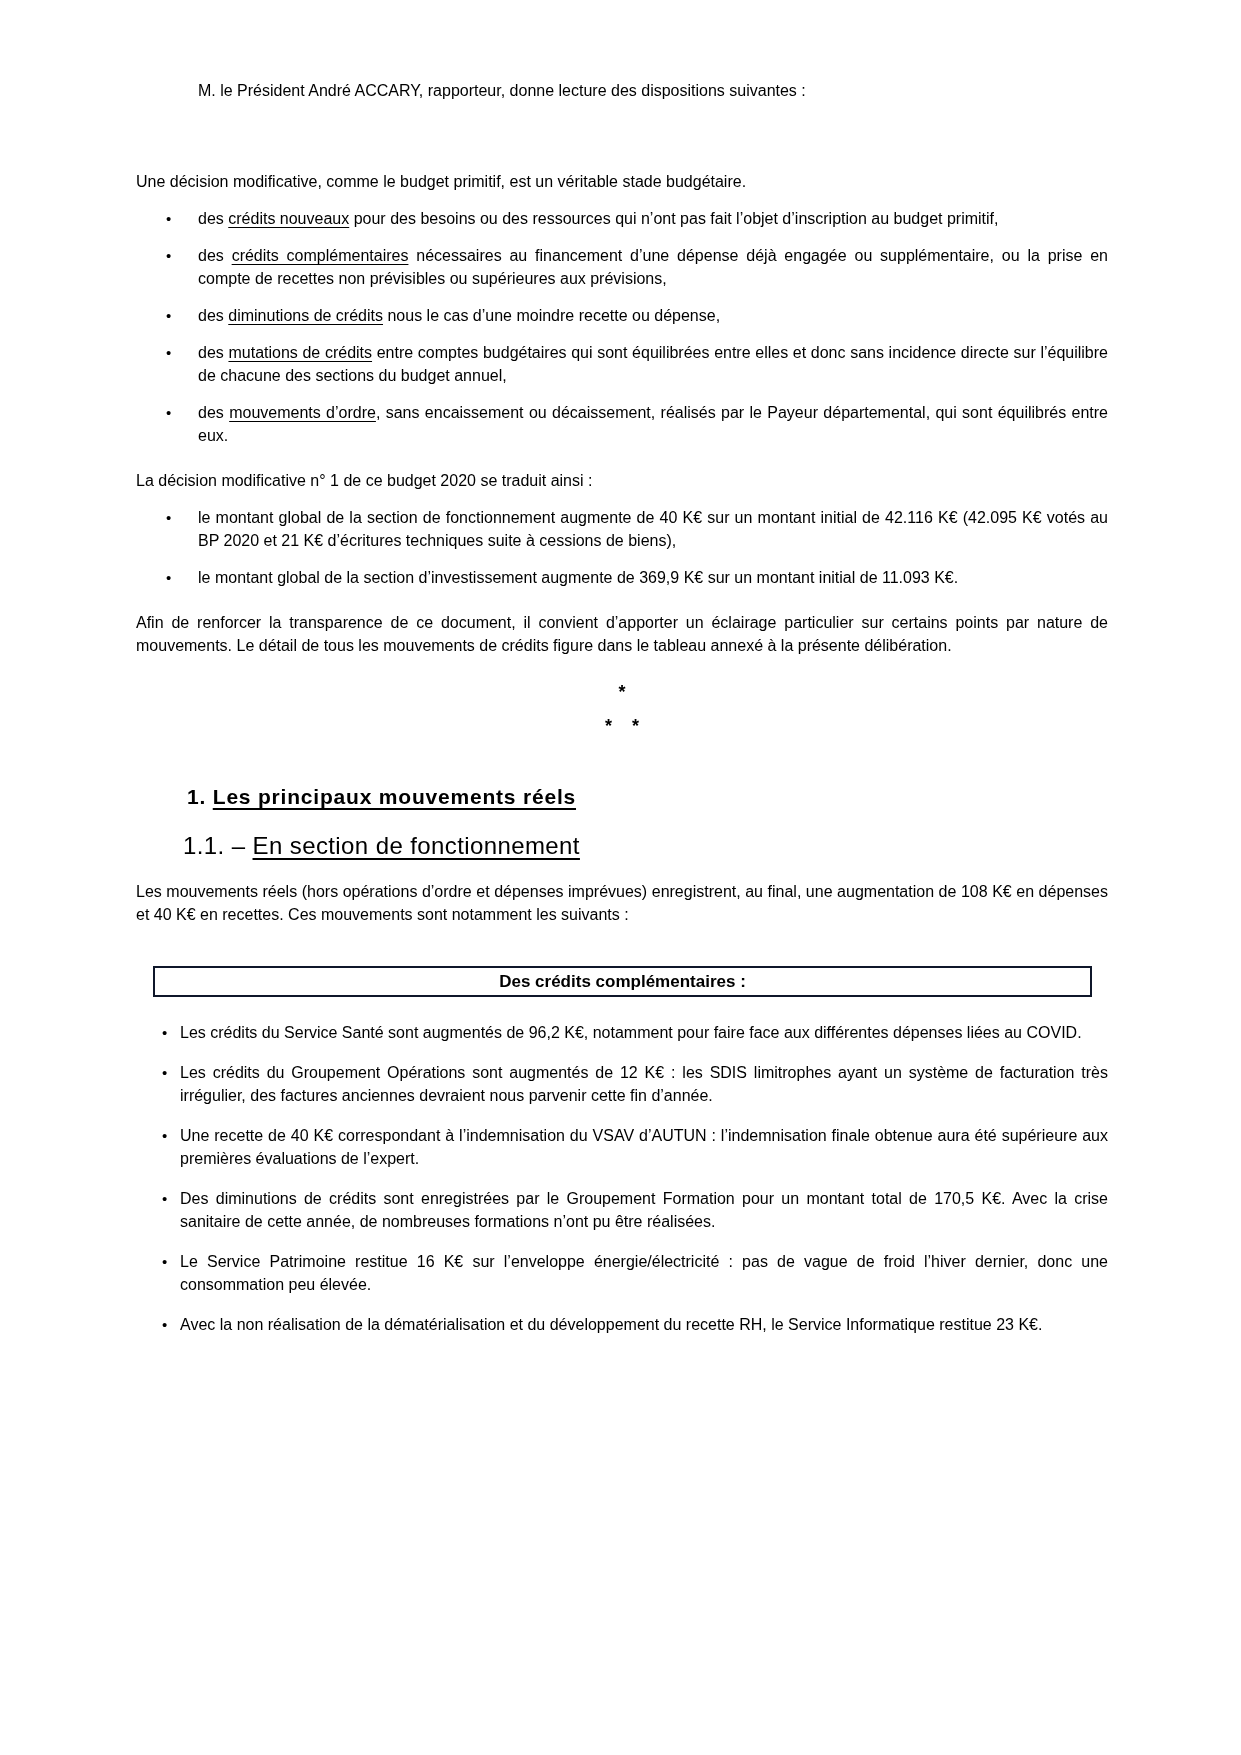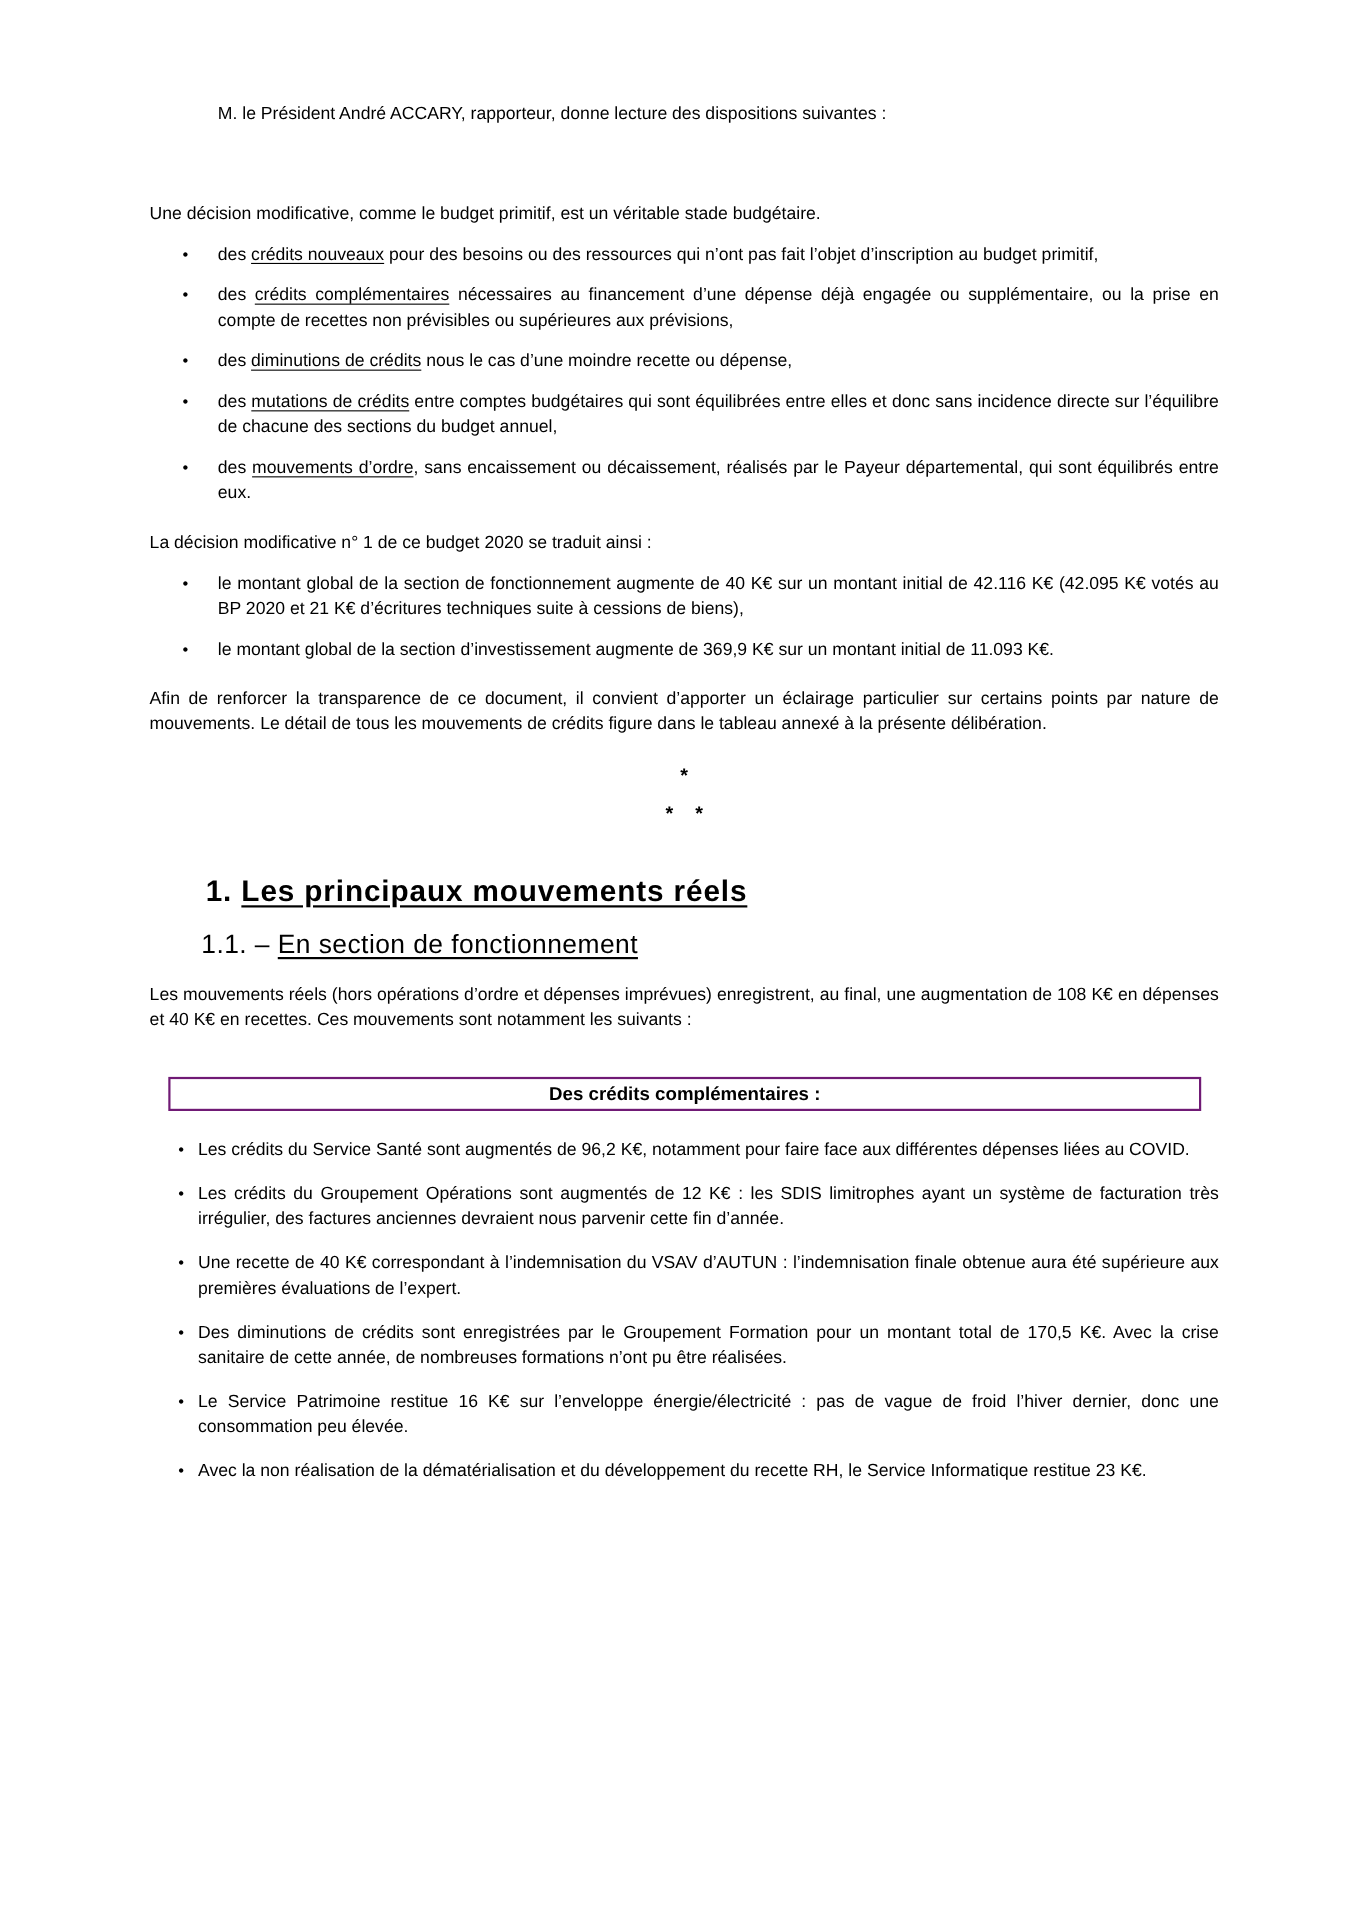--- a/index.html
+++ b/index.html
@@ -14,59 +14,59 @@
     position: relative;
   }
   .sheet {
     width: 1241px;
     height: 1755px;
     background: #ffffff;
     padding: 79px 133px 0 136px;
     overflow: hidden;
   }
   .b-spacer { width: 100%; }
-  .b-opening { text-indent: 62px; margin-top: 13px; }
+  .b-opening { text-indent: 62px; }
   .b-para { margin-top: 22px; text-align: justify; }
   .b-bullet {
     position: relative;
     padding-left: 62px;
     margin-top: 14px;
     text-align: justify;
   }
   .b-bullet .bullet-marker {
     position: absolute;
     left: 30px;
     top: 0;
     font-size: 15px;
   }
   .b-bullet.b-narrow { padding-left: 44px; margin-top: 17px; }
   .b-bullet.b-narrow .bullet-marker { left: 26px; }
   .seg-bold { font-weight: normal; margin-top: 20px; }
   .seg-underline { text-decoration: underline; text-underline-offset: 3px; }
   .b-h1 {
     padding-left: 51px;
-    font-size: 27px;
+    font-size: 21px;
     font-weight: bold;
     line-height: 26px;
     letter-spacing: 0.8px;
   }
   .b-h2 {
     margin-top: 24px;
     padding-left: 47px;
     font-size: 24px;
     line-height: 24px;
     letter-spacing: 0.4px;
   }
   .b-h1 .heading-underline, .b-h2 .heading-underline {
     text-decoration: underline;
     text-underline-offset: 4px;
   }
   .b-box {
     margin: 40px 16px 24px 17px;
-    border: 2px solid #701a75;
+    border: 2px solid #0f172a;
     padding: 2px 0;
     text-align: center;
     font-weight: bold;
     font-size: 17px;
   }
   .b-stars { margin-top: 24px; text-align: center; font-size: 18px; font-weight: bold; }
   .b-stars .stars-row { line-height: 23px; }
   .b-stars .stars-pair { margin-top: 11px; }
   .b-stars .stars-pair span { display: inline-block; margin: 0 10px; }
 </style>

